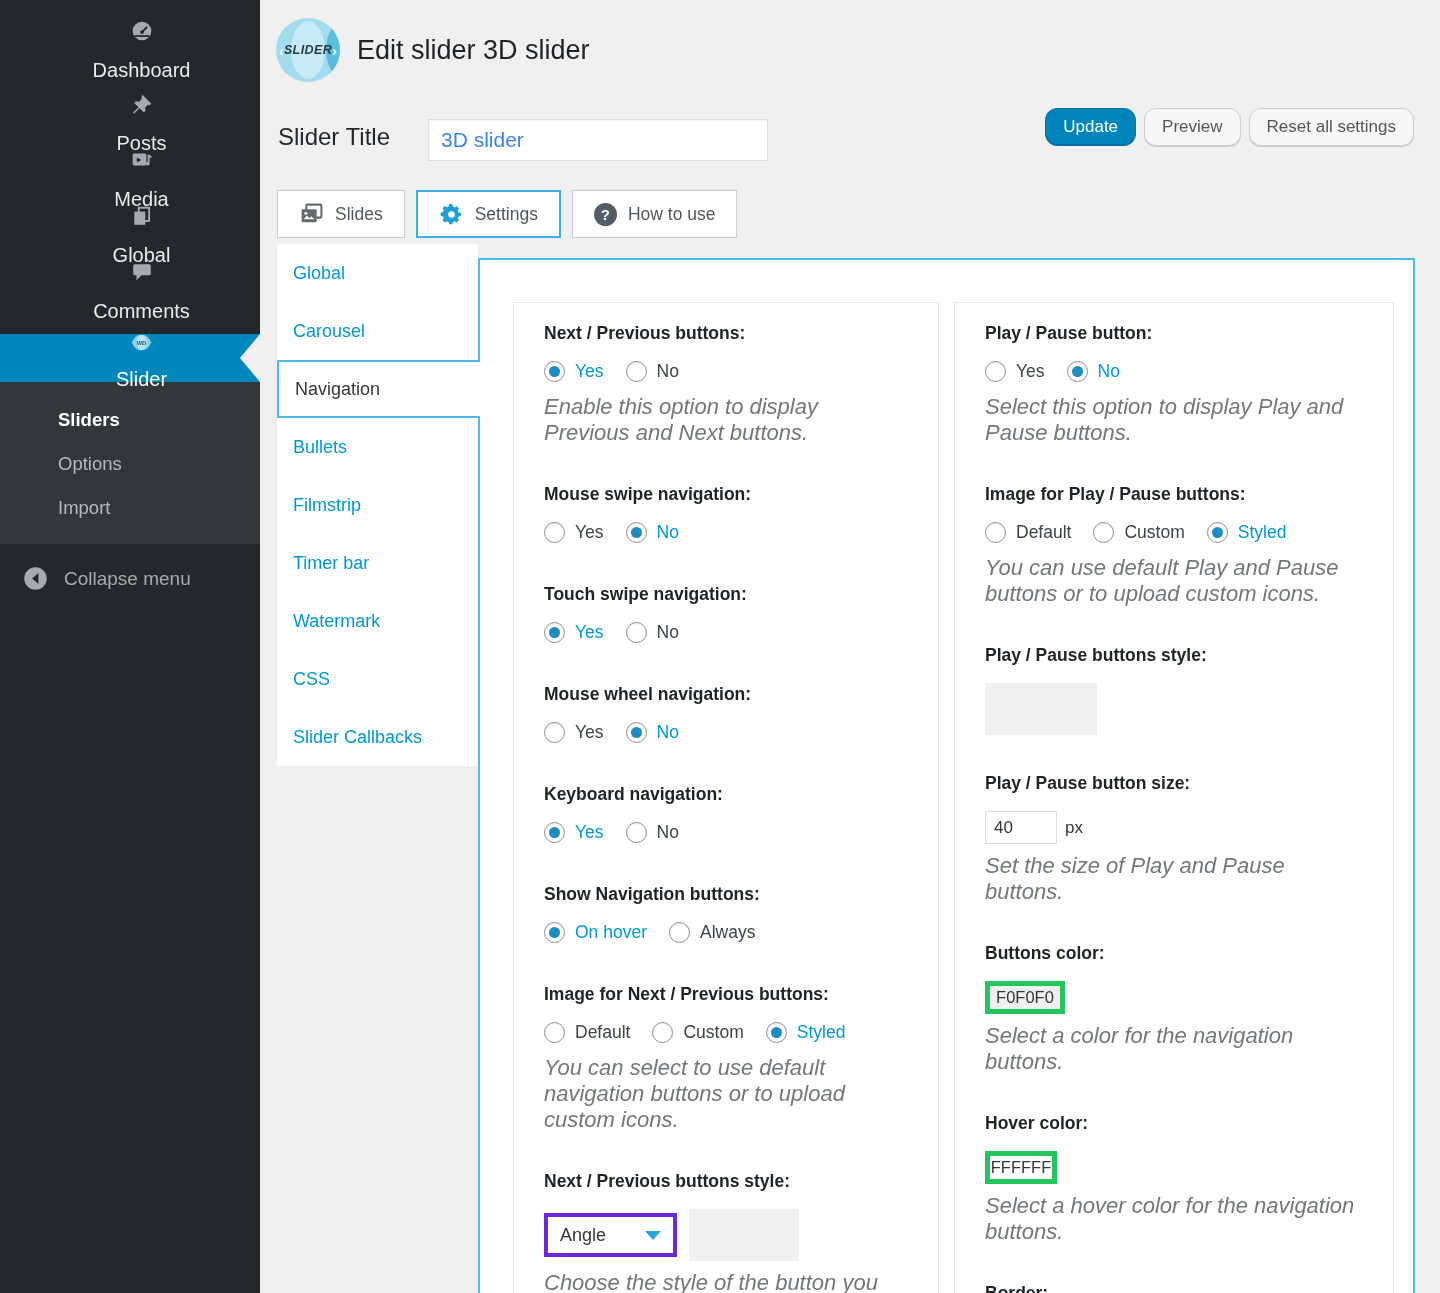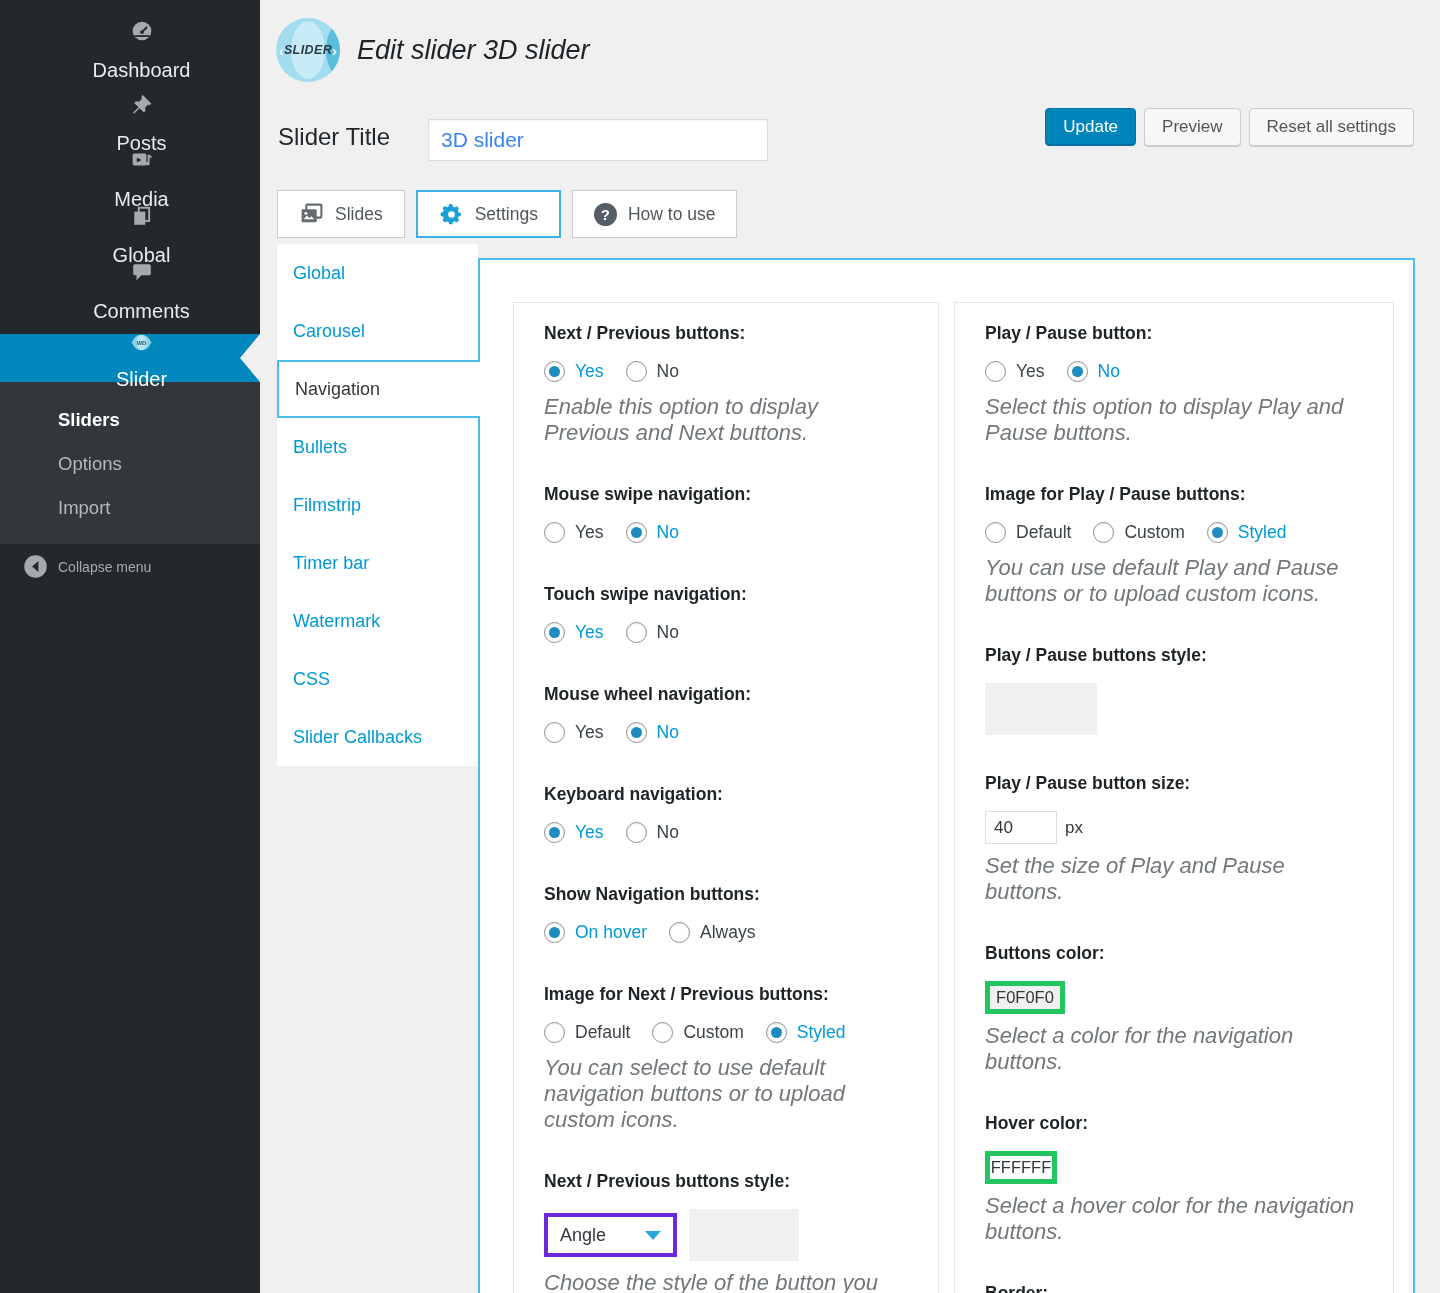--- a/index.html
+++ b/index.html
@@ -19,40 +19,40 @@
   .menu-sep { height:17px; }
   .menu-item.active { background:#0087be; color:#fff; height:48px; }
   .menu-item.active .mi-icon { color:#c8e8f4; }
   .menu-item.active::after {
     content:""; position:absolute; right:0; top:50%; transform:translateY(-50%);
     border-top:24px solid transparent; border-bottom:24px solid transparent; border-right:20px solid #f0f0f1;
   }
   .submenu { list-style:none; background:#32373c; padding:16px 0 14px; }
   .submenu-item { padding:11px 0 11px 58px; font-size:18.5px; color:#b4b9be; cursor:pointer; }
   .submenu-item.current { color:#fff; font-weight:bold; }
-  .collapse-row { display:flex; align-items:center; gap:10px; padding:10px 0 0 23px; font-size:14px; color:#a7aaad; cursor:pointer; }
+  .collapse-row { display:flex; align-items:center; gap:16px; padding:22px 0 0 23px; font-size:19px; color:#a7aaad; cursor:pointer; }
   .collapse-row .mi-icon { color:#a7aaad; display:flex; }
 
   
   .content { position:absolute; left:260px; top:0; right:0; height:100%; }
 
   .page-header { position:absolute; left:16px; top:18px; display:flex; align-items:center; gap:17px; }
   .logo { position:relative; width:64px; height:64px; border-radius:50%; background:#a3dcef; display:flex; align-items:center; justify-content:center; overflow:hidden; }
   .logo::before { content:""; position:absolute; top:3px; bottom:3px; left:15px; right:15px; background:#c6ebf6; border-radius:50%; }
   .logo::after { content:""; position:absolute; top:6px; bottom:6px; right:-14px; width:28px; background:#59bede; border-radius:50%; }
   .logo-chev { position:absolute; font-size:15px; color:#eaf7fb; z-index:2; font-weight:bold; }
   .logo-chev.l { left:3px; } .logo-chev.r { right:3px; }
   .logo-text { position:relative; z-index:2; font-size:12.5px; font-weight:bold; font-style:italic; color:#2c3c47; letter-spacing:.4px; }
-  h1.page-title { font-size:27px; font-weight:400; color:#1d2327;font-style:italic; }
+  h1.page-title { font-size:27px; font-weight:400; color:#1d2327; }
 
   .title-row-label { position:absolute; left:18px; top:123px; font-size:24px; color:#23282d; }
   .slider-title-input { position:absolute; left:168px; top:119px; width:340px; height:42px; border:1px solid #ddd; background:#fff; font-size:21px; color:#3b82f6; padding:0 12px; font-family:"Liberation Sans",sans-serif; box-shadow:inset 0 1px 2px rgba(0,0,0,.05); }
 
   .actions { position:absolute; top:108px; right:26px; display:flex; gap:8px; }
-  .btn { height:38px; font-size:17px; border-radius:4px; padding:0 17px; cursor:pointer; font-family:"Liberation Sans",sans-serif; }
+  .btn { height:38px; font-size:17px; border-radius:12px; padding:0 17px; cursor:pointer; font-family:"Liberation Sans",sans-serif; }
   .btn-primary { background:#0085ba; border:1px solid #0073aa; color:#fff; box-shadow:inset 0 -1px 0 #006799; }
   .btn-secondary { background:#f7f7f7; border:1px solid #ccc; color:#555; box-shadow:0 1px 0 #ccc; }
 
   .tabs { position:absolute; left:17px; top:190px; display:flex; gap:11px; }
   .tab { height:48px; display:flex; align-items:center; gap:11px; padding:0 21px; background:#fff; border:1px solid #ccc; font-size:17.5px; color:#50575e; cursor:pointer; }
   .tab.active { border:2px solid #3cb0e2; }
   .tab .tab-icon { display:flex; align-items:center; }
   .help-glyph { width:23px; height:23px; border-radius:50%; background:#555d66; color:#fff; font-size:15px; font-weight:bold; display:flex; align-items:center; justify-content:center; }
 
   

